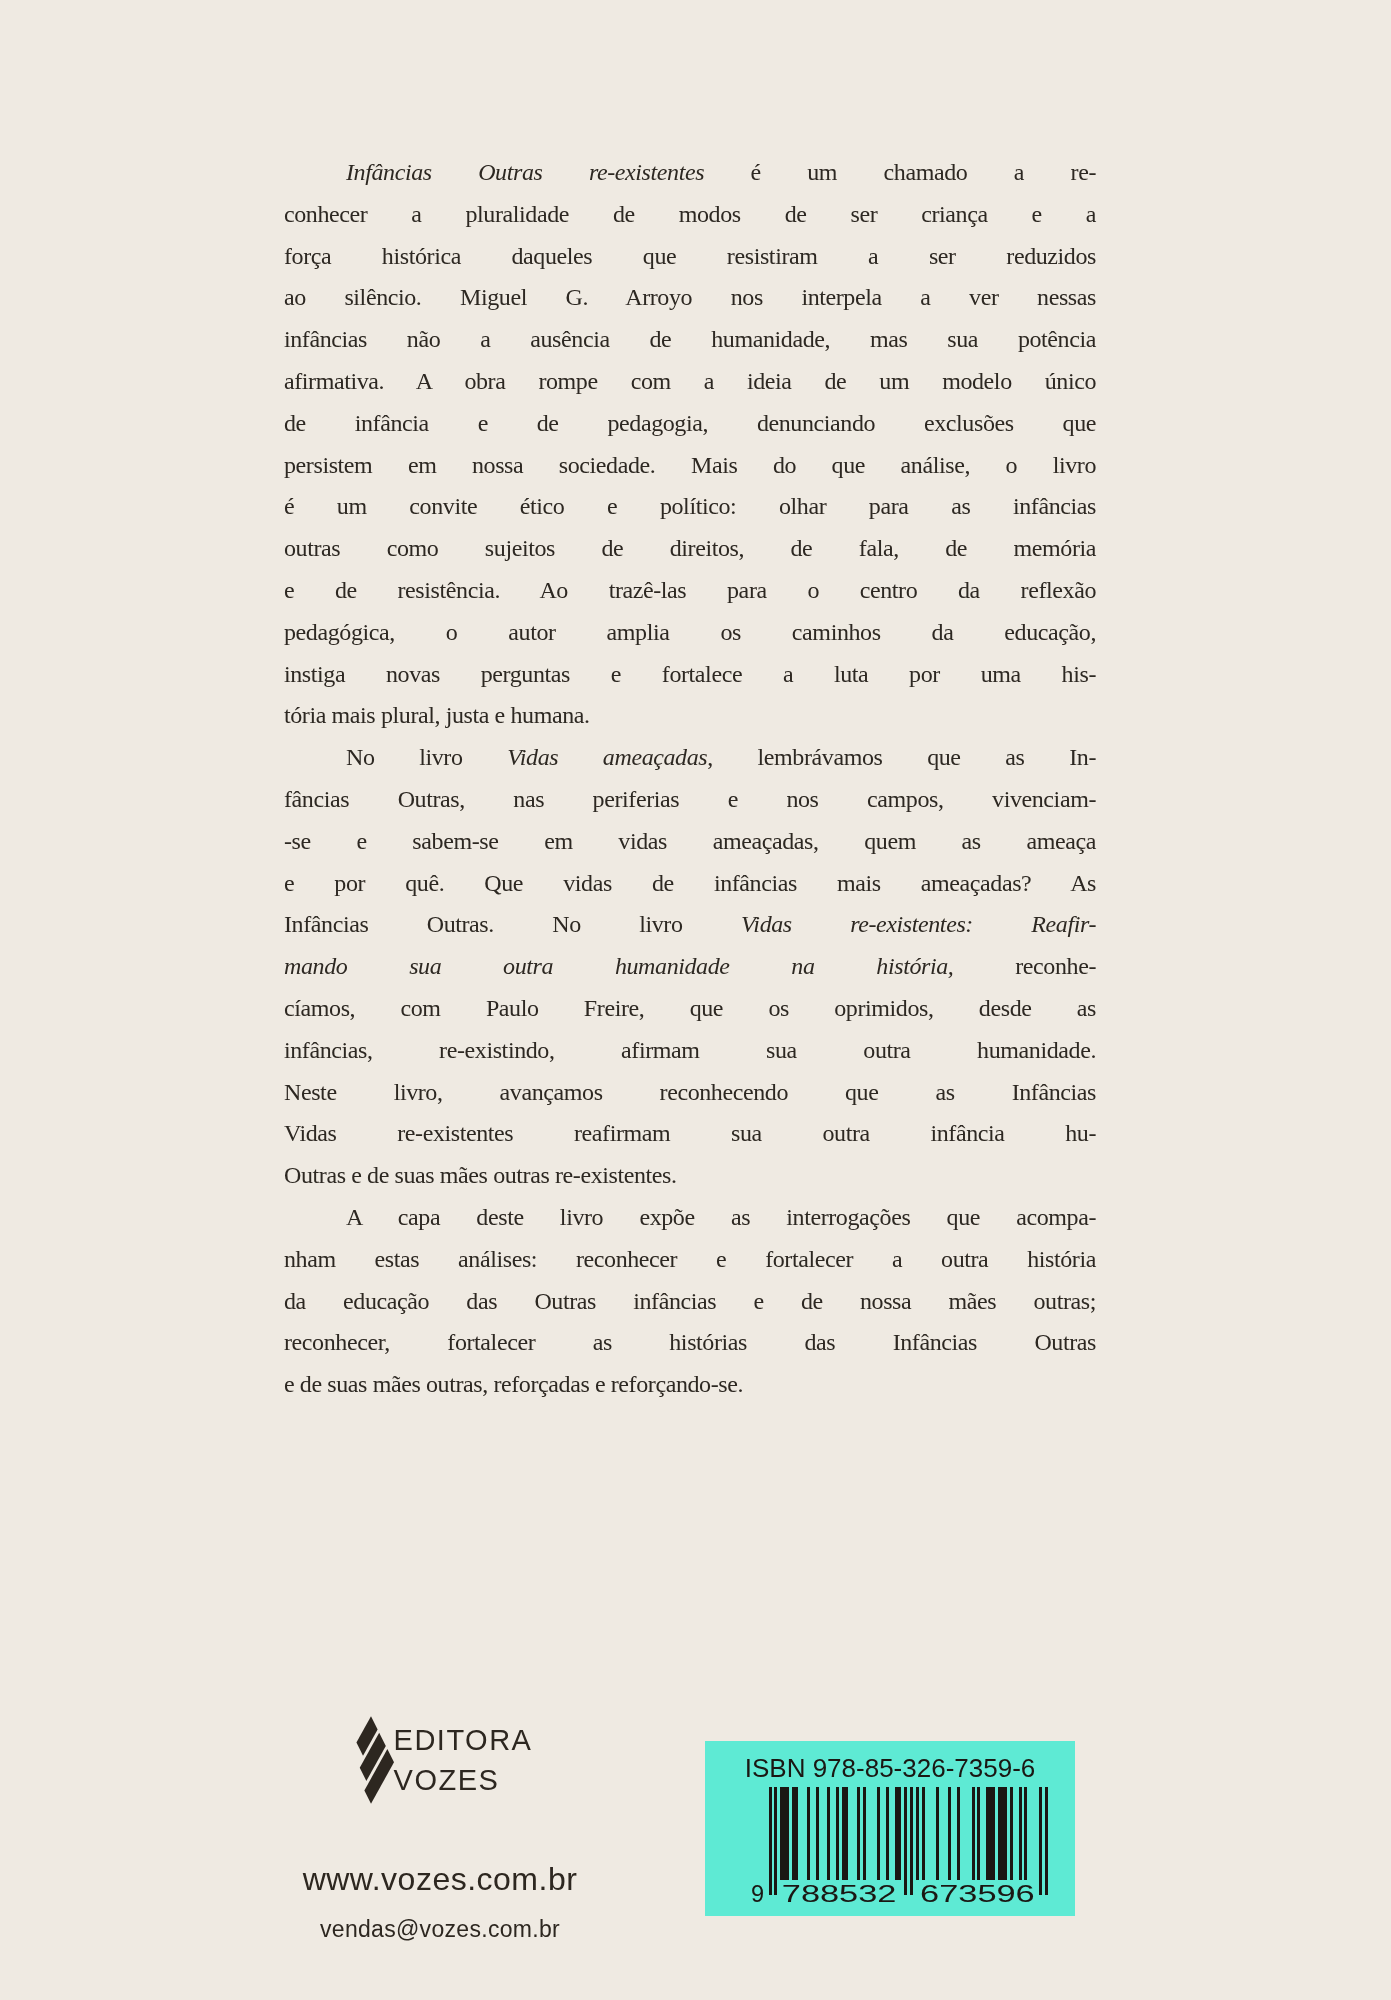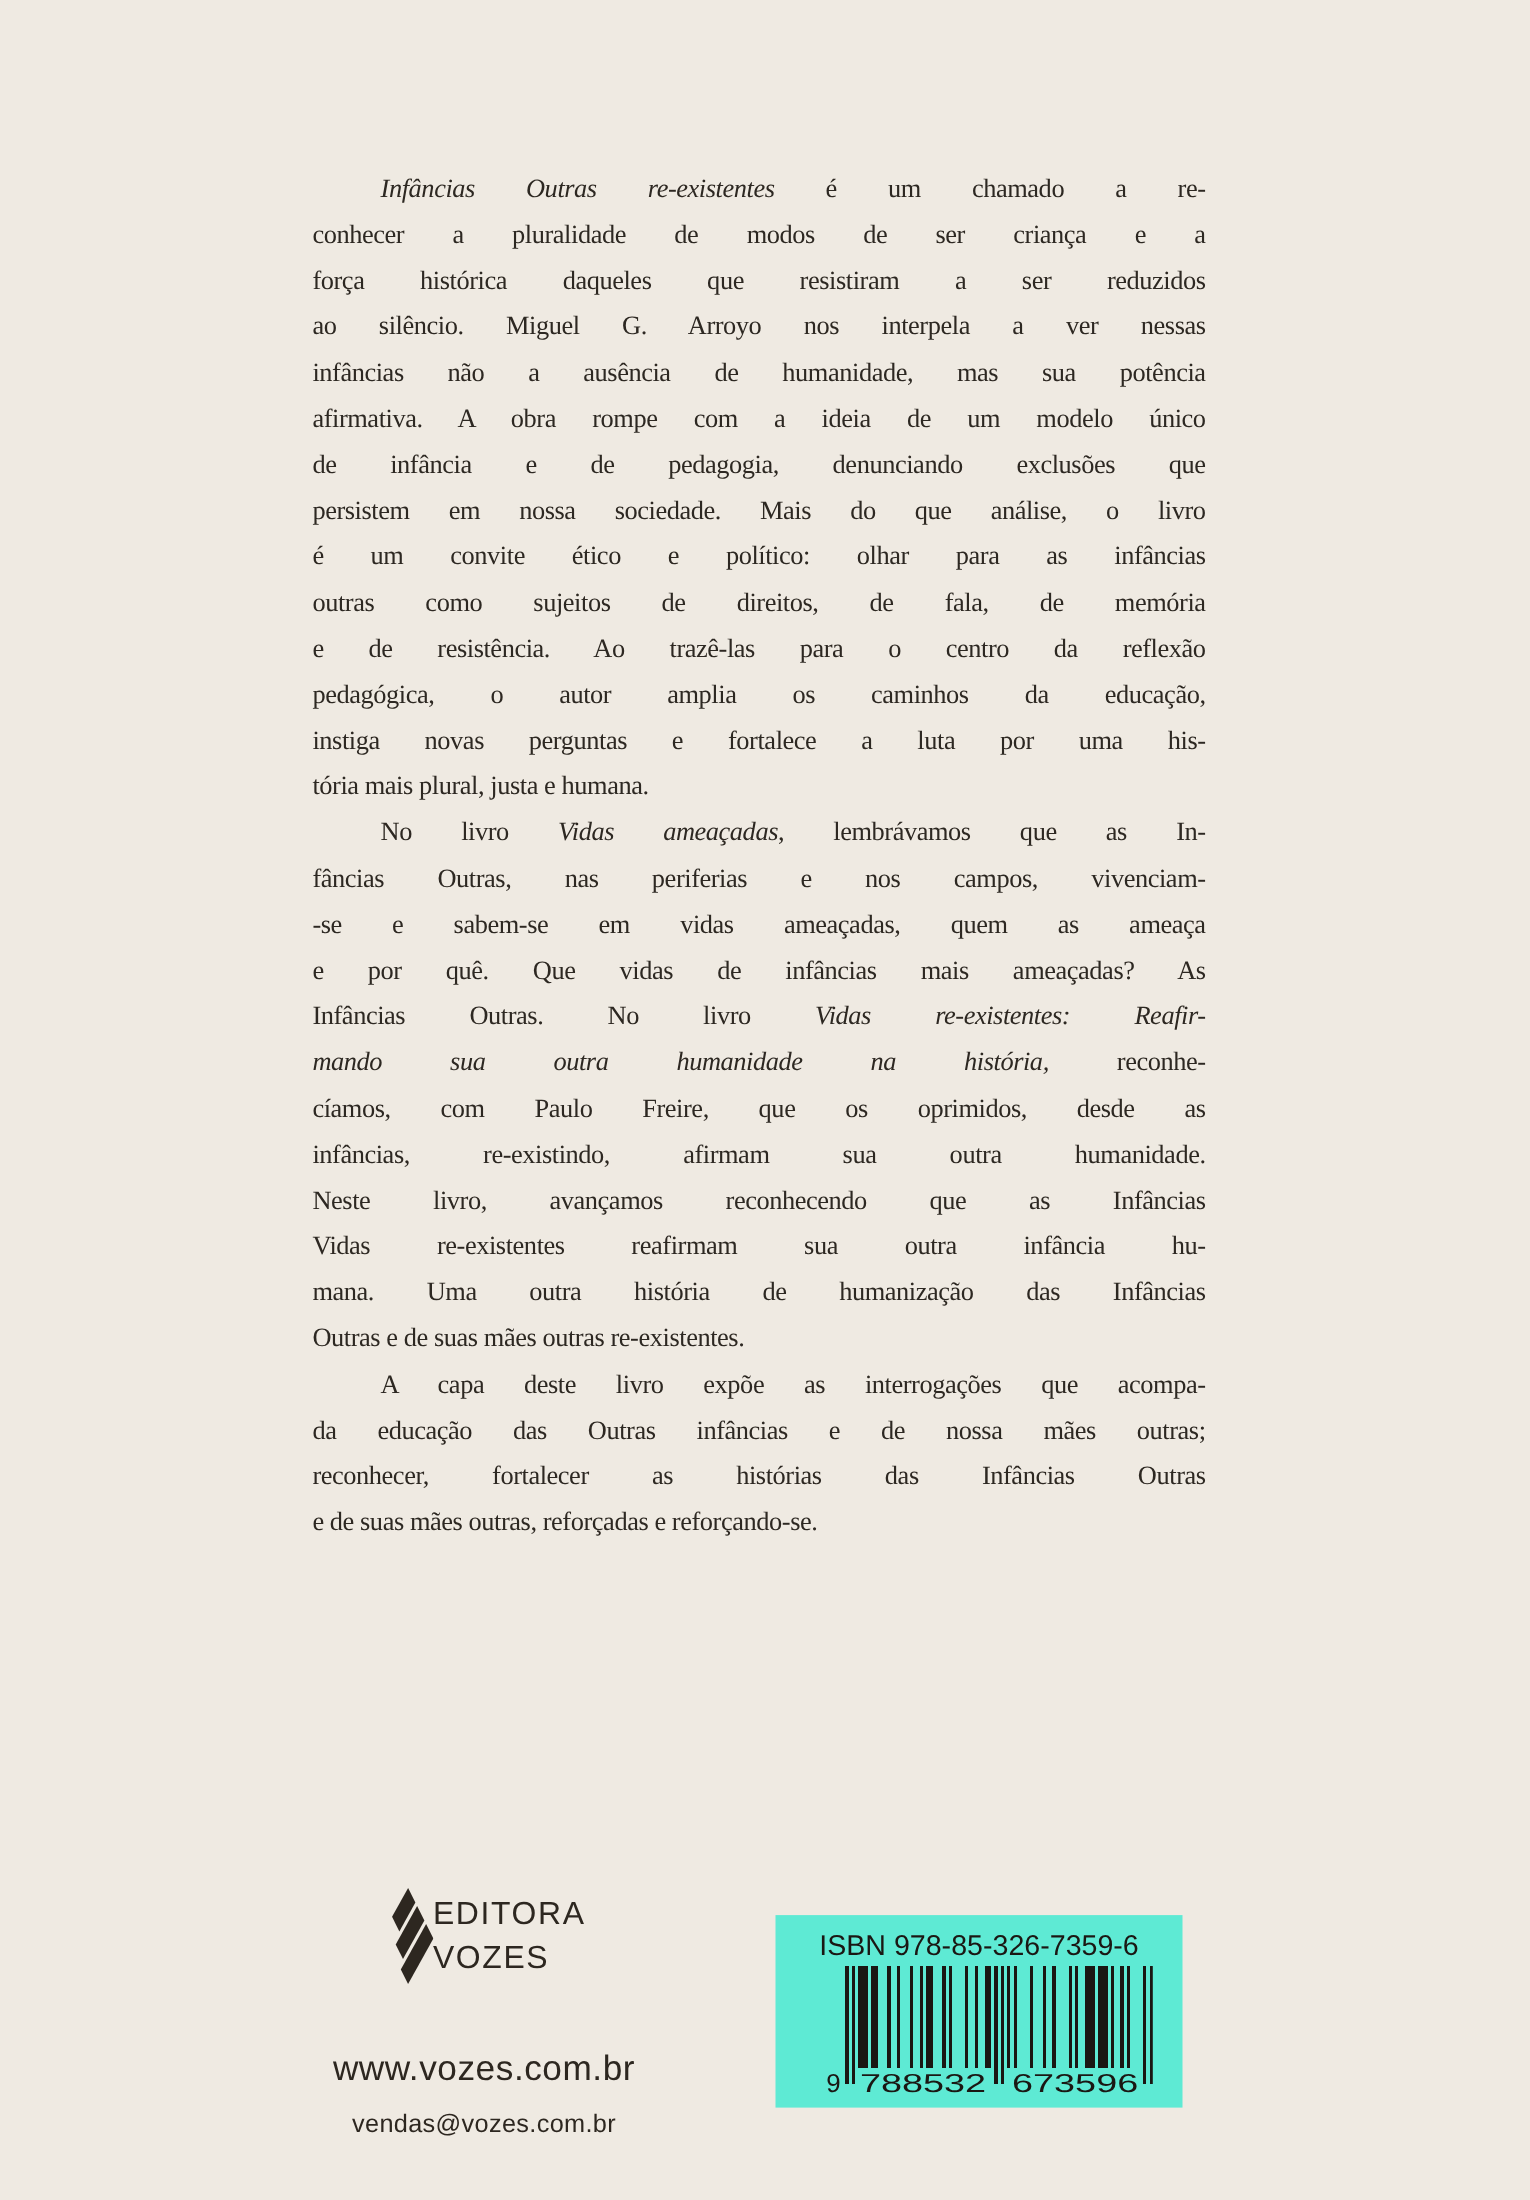--- a/index.html
+++ b/index.html
@@ -129,23 +129,23 @@
       <div class="line first"><span>No livro </span><span class="it">Vidas ameaçadas</span><span>, lembrávamos que as In-</span></div>
       <div class="line"><span>fâncias Outras, nas periferias e nos campos, vivenciam-</span></div>
       <div class="line"><span>-se e sabem-se em vidas ameaçadas, quem as ameaça</span></div>
       <div class="line"><span>e por quê. Que vidas de infâncias mais ameaçadas? As</span></div>
       <div class="line"><span>Infâncias Outras. No livro </span><span class="it">Vidas re-existentes: Reafir-</span></div>
       <div class="line"><span class="it">mando sua outra humanidade na história,</span><span> reconhe-</span></div>
       <div class="line"><span>cíamos, com Paulo Freire, que os oprimidos, desde as</span></div>
       <div class="line"><span>infâncias, re-existindo, afirmam sua outra humanidade.</span></div>
       <div class="line"><span>Neste livro, avançamos reconhecendo que as Infâncias</span></div>
       <div class="line"><span>Vidas re-existentes reafirmam sua outra infância hu-</span></div>
-      <div class="line"><span>mana. Uma outra história de humanização das Infâncias</span></div>
       <div class="line last"><span>Outras e de suas mães outras re-existentes.</span></div>
       <div class="line first"><span>A capa deste livro expõe as interrogações que acompa-</span></div>
+      <div class="line"><span>nham estas análises: reconhecer e fortalecer a outra história</span></div>
       <div class="line"><span>da educação das Outras infâncias e de nossa mães outras;</span></div>
       <div class="line"><span>reconhecer, fortalecer as histórias das Infâncias Outras</span></div>
       <div class="line last"><span>e de suas mães outras, reforçadas e reforçando-se.</span></div>
     </div>
 
   <div class="publisher">
     <div class="logo-row">
       <svg class="logo-mark" viewBox="0 0 100 190" xmlns="http://www.w3.org/2000/svg" aria-hidden="true">
         <polygon points="50,0 64.4,28.8 32.7,85.9 18.3,57.1"></polygon>
         <polygon points="67.8,35.6 82.2,64.4 39.9,140.6 25.5,111.8"></polygon>

